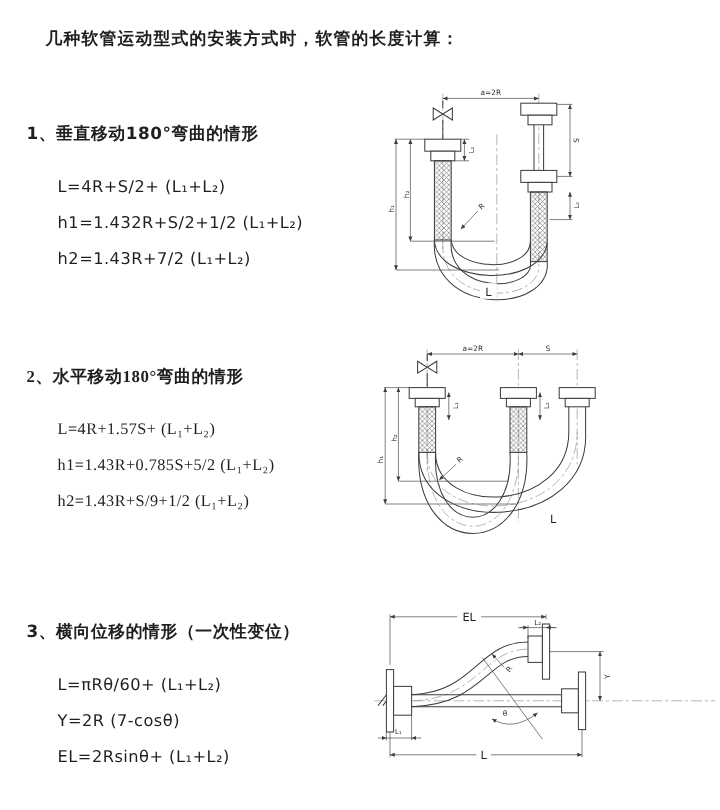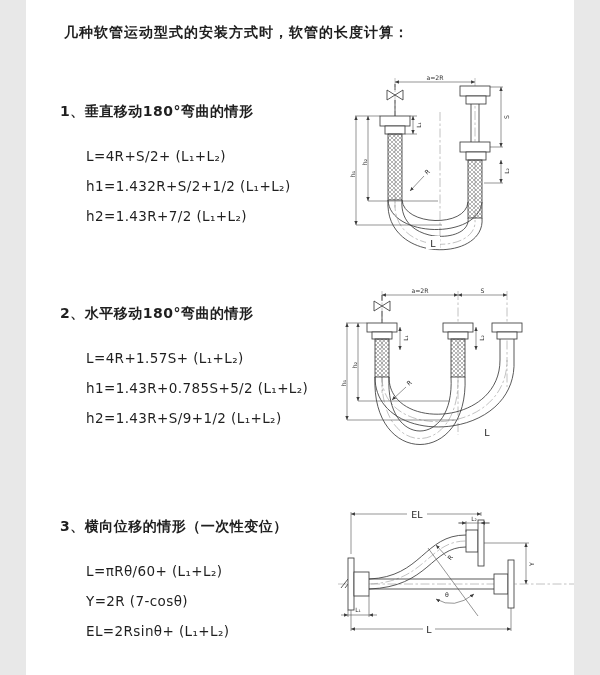--- a/index.html
+++ b/index.html
@@ -1,27 +1,27 @@
 <!DOCTYPE html>
 <html><head>
 <meta charset="utf-8">
 <style>
   html,body{margin:0;padding:0;background:#e8e8e8;}
   .canvas{
-    position:relative;width:548px;height:675px;background:#ffffff;
+    position:relative;width:600px;height:675px;background:#ffffff;
     font-family:"DejaVu Sans","Liberation Sans",sans-serif;color:#1f1f1f;
     overflow:hidden;margin:0 auto;
   }
   .doc-title{
     position:absolute;left:38px;top:24px;font-size:14px;font-weight:700;
     letter-spacing:1px;white-space:nowrap;
   }
-  .section{position:absolute;left:34px;}
+  .section{position:absolute;left:22px;}
   .sec1{top:103px;}
-  .sec2{top:305px;}
+  .sec2{top:305px;font-family:Liberation Serif, serif;}
   .sec3{top:518px;}
   .sec-heading{font-size:14px;font-weight:700;letter-spacing:0.5px;white-space:nowrap;}
   .formulas{margin-top:20px;padding-left:26px;}
   .formula{font-size:13.5px;font-weight:400;letter-spacing:0.4px;line-height:30px;white-space:nowrap;}
   .diag{position:absolute;}
   .d1{left:314px;top:70px;}
   .d2{left:312px;top:283px;}
   .d3{left:306px;top:498px;}
   
   .ln{stroke:#3c3c3c;stroke-width:0.85;fill:none;}

